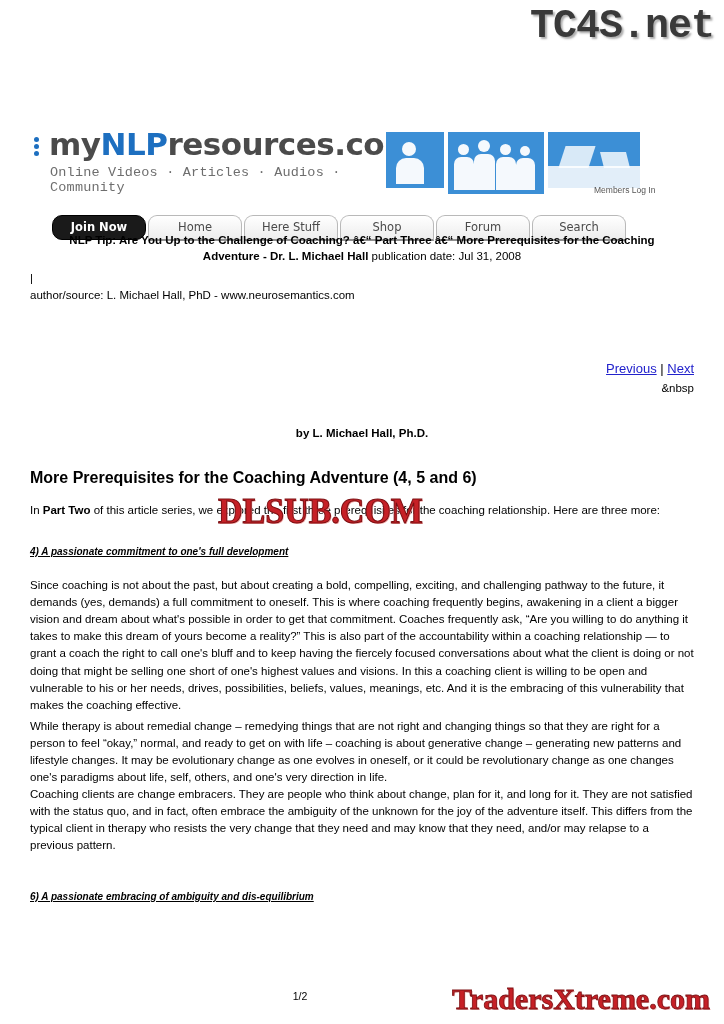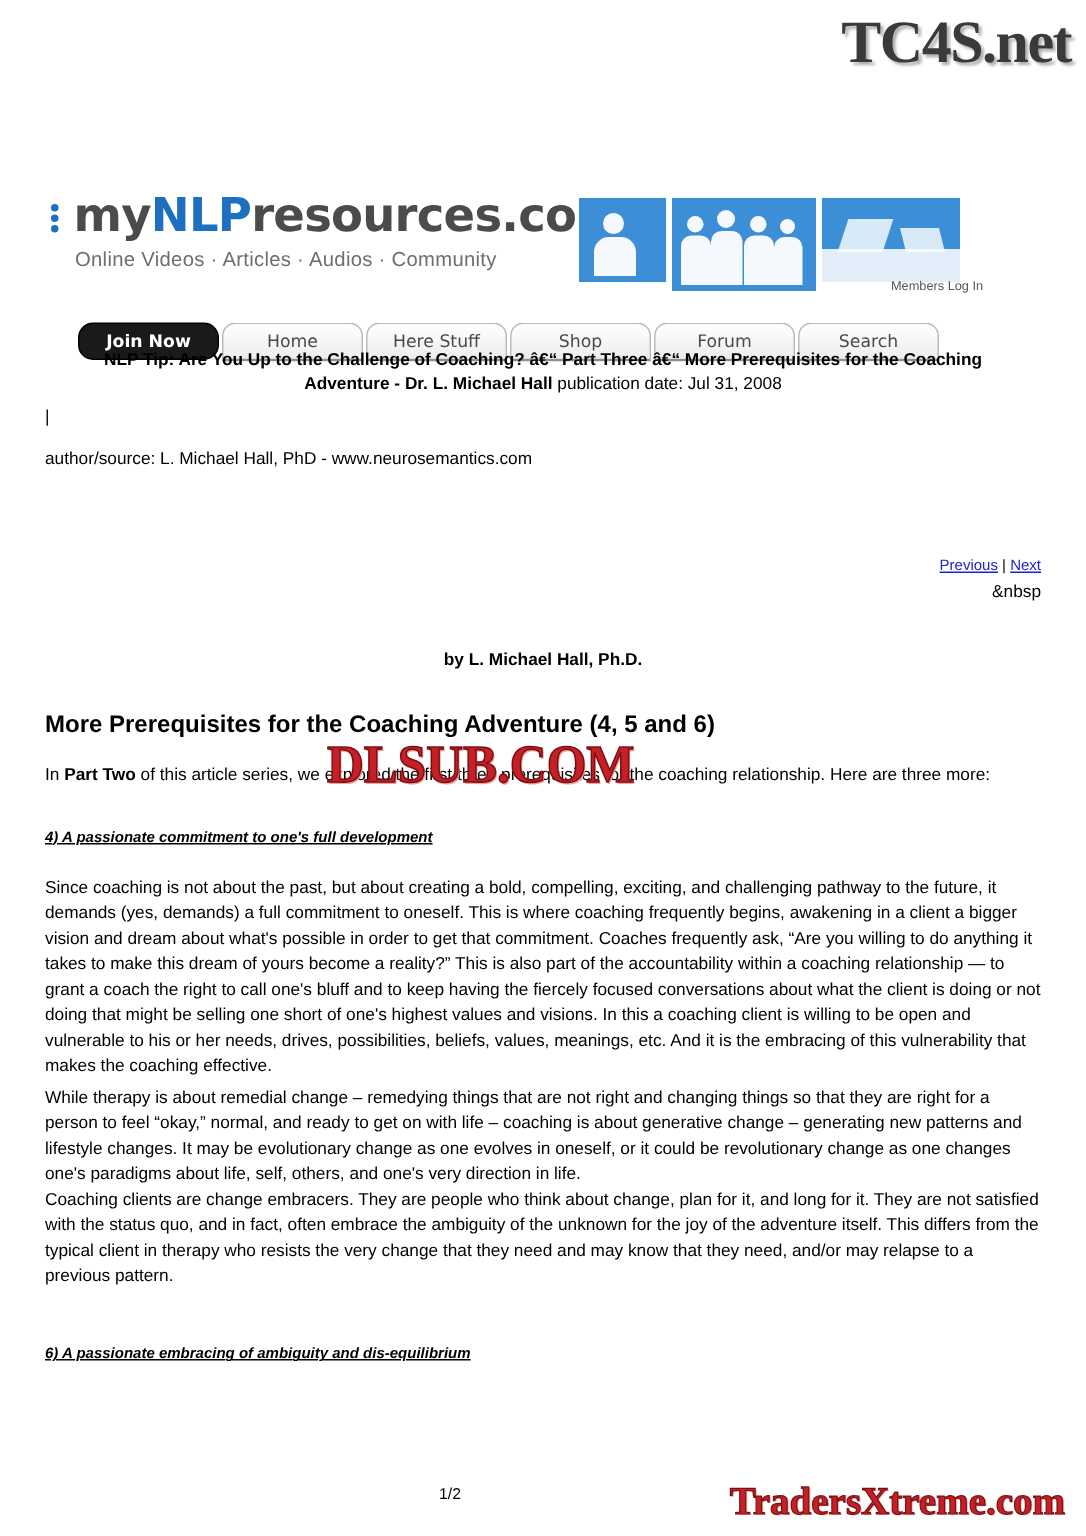--- a/index.html
+++ b/index.html
@@ -14,21 +14,21 @@
     font-family: "Liberation Sans", sans-serif;
     color: #000000;
     overflow: hidden;
   }
 
   
   .tc4s-watermark {
     position: absolute;
     top: 4px;
     right: 10px;
-    font-family: Liberation Serif, serif;
+    font-family: Liberation Mono, monospace;
     font-size: 40px;
     font-weight: bold;
     color: #3a3a3a;
     letter-spacing: -1px;
     text-shadow: 2px 2px 2px rgba(120,120,120,0.6);
   }
 
   
   .header-block {
     position: absolute;
@@ -62,21 +62,21 @@
   }
   .logo-dots span {
     display: block;
     width: 5px;
     height: 5px;
     border-radius: 50%;
     background: #1d6fc0;
     margin: 2px 0;
   }
   .logo-line2 {
-    font-family: Liberation Sans, sans-serif;
+    font-family: Liberation Mono, monospace;
     font-size: 13.5px;
     color: #6e6e6e;
     margin-top: 3px;
     margin-left: 16px;
     letter-spacing: 0.2px;
   }
 
   
   .banner-imgs {
     position: absolute;
@@ -158,28 +158,28 @@
   .pubdate {
     font-weight: normal;
     white-space: nowrap;
   }
 
   .pipe-line {
     margin-top: 6px;
     font-size: 11.5px;
   }
   .author-line {
-    margin-top: 11px;
+    margin-top: 0;
     font-size: 11.5px;
   }
 
   .nav-links {
     margin-top: 56px;
     text-align: right;
-    font-size: 10px;
+    font-size: 13px;
   }
   .nav-links a {
     color: #2222cc;
     text-decoration: underline;
   }
   .nbsp-line {
     text-align: right;
     font-size: 11.5px;
     margin-top: 2px;
   }
@@ -238,21 +238,21 @@
     width: 600px;
     text-align: center;
     font-size: 10.5px;
     color: #000;
   }
   .tx-watermark {
     position: absolute;
     bottom: 8px;
     right: 14px;
     font-family: "Liberation Serif", serif;
-    font-size: 26px;
+    font-size: 30px;
     font-weight: bold;
     color: #c62026;
     -webkit-text-stroke: 0.8px #7a0f12;
     text-shadow: 1px 1px 0 #f0b0b0;
   }
 </style>
 </head>
 <body>
 
 <div class="tc4s-watermark">TC4S.net</div>

